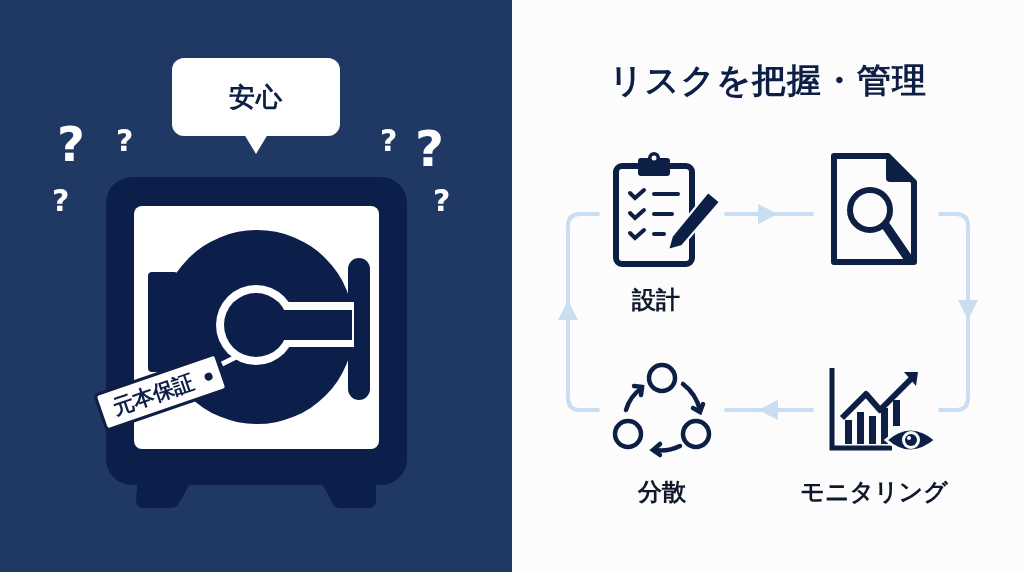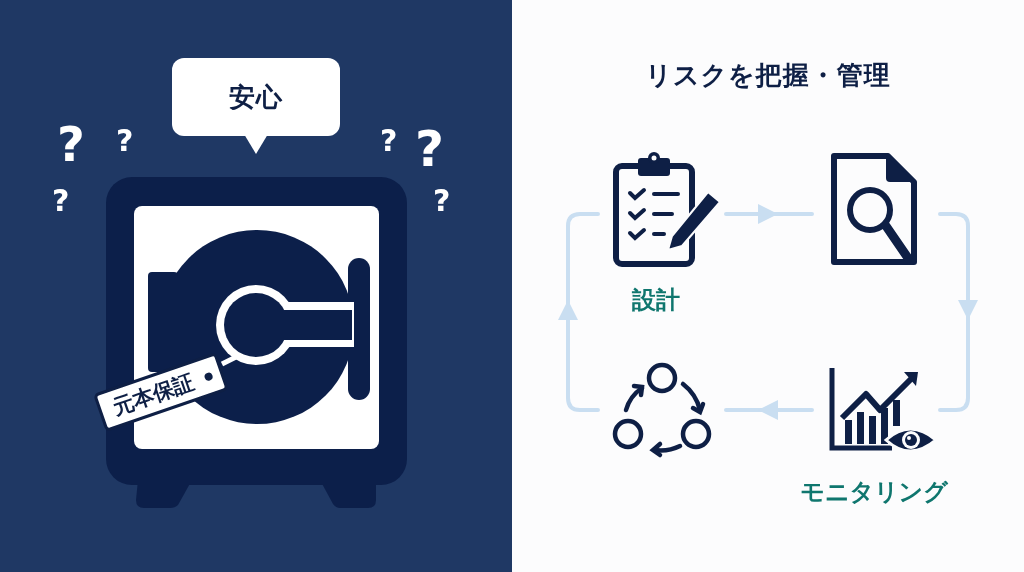--- a/index.html
+++ b/index.html
@@ -8,23 +8,23 @@
     .left-panel { position: absolute; left: 0; top: 0; width: 512px; height: 572px; background: #1f3864; overflow: hidden; }
     .right-panel { position: absolute; left: 512px; top: 0; width: 512px; height: 572px; background: #fcfcfd; }
     .bubble { position: absolute; left: 172px; top: 58px; width: 168px; height: 78px; background: #ffffff; border-radius: 12px; display: flex; align-items: center; justify-content: center; }
     .bubble::after { content: ""; position: absolute; left: 72px; bottom: -18px; border-left: 12px solid transparent; border-right: 12px solid transparent; border-top: 20px solid #ffffff; }
     .bubble-text { font-size: 26px; font-weight: bold; color: #0e1f45; letter-spacing: 1px; }
     .qmark { position: absolute; color: #ffffff; font-weight: bold; font-family: "DejaVu Sans", sans-serif; line-height: 1; }
     .safe-svg { position: absolute; left: 0; top: 0; }
     .tag { position: absolute; left: 96px; top: 372px; width: 130px; height: 40px; background: #ffffff; border: 3px solid #0e1f45; border-radius: 5px; transform: rotate(-19deg); transform-origin: center; display: flex; align-items: center; justify-content: flex-start; padding-left: 12px; }
     .tag-text { font-size: 21px; font-weight: bold; color: #0e1f45; white-space: nowrap; }
     .tag-hole { position: absolute; right: 8px; top: 14px; width: 8px; height: 8px; border-radius: 50%; background: #0e1f45; }
-    .title { position: absolute; left: 0; width: 512px; top: 58px; text-align: center; font-size: 26px; font-weight: bold; color: #0e1f45; letter-spacing: 1px; }
+    .title { position: absolute; left: 0; width: 512px; top: 58px; text-align: center; font-size: 34px; font-weight: bold; color: #0e1f45; letter-spacing: 1px; }
     .flow-svg { position: absolute; left: 0; top: 0; }
-    .step-label { position: absolute; font-size: 24px; font-weight: bold; color: #0f766e; text-align: center; white-space: nowrap; }
+    .step-label { position: absolute; font-size: 24px; font-weight: bold; color: #0f172a; text-align: center; white-space: nowrap; }
   </style>
 </head>
 <body>
 
 <div class="left-panel">
 
   <span class="qmark" style="left:57px; top:120px; font-size:48px;">?</span>
   <span class="qmark" style="left:116px; top:126px; font-size:30px;">?</span>
   <span class="qmark" style="left:52px; top:186px; font-size:30px;">?</span>
   <span class="qmark" style="left:380px; top:126px; font-size:30px;">?</span>
@@ -134,13 +134,14 @@
       <path d="M181 408 L188 412 L191 404"></path>
       <path d="M168 446 Q156 452 142 450"></path>
       <path d="M148 444 L141 450 L148 455"></path>
       <path d="M114 410 Q118 396 130 388"></path>
       <path d="M122 386 L130 387 L129 395"></path>
     </g>
   </svg>
 
   <span class="step-label" style="left:96px; top:284px; width:96px;">設計</span>
   <span class="step-label" style="left:274px; top:476px; width:176px;font-family:Liberation Serif, serif;">モニタリング</span>
+  <span class="step-label" style="left:102px; top:476px; width:96px;">分散</span>
 </div>
 
 </body></html>

